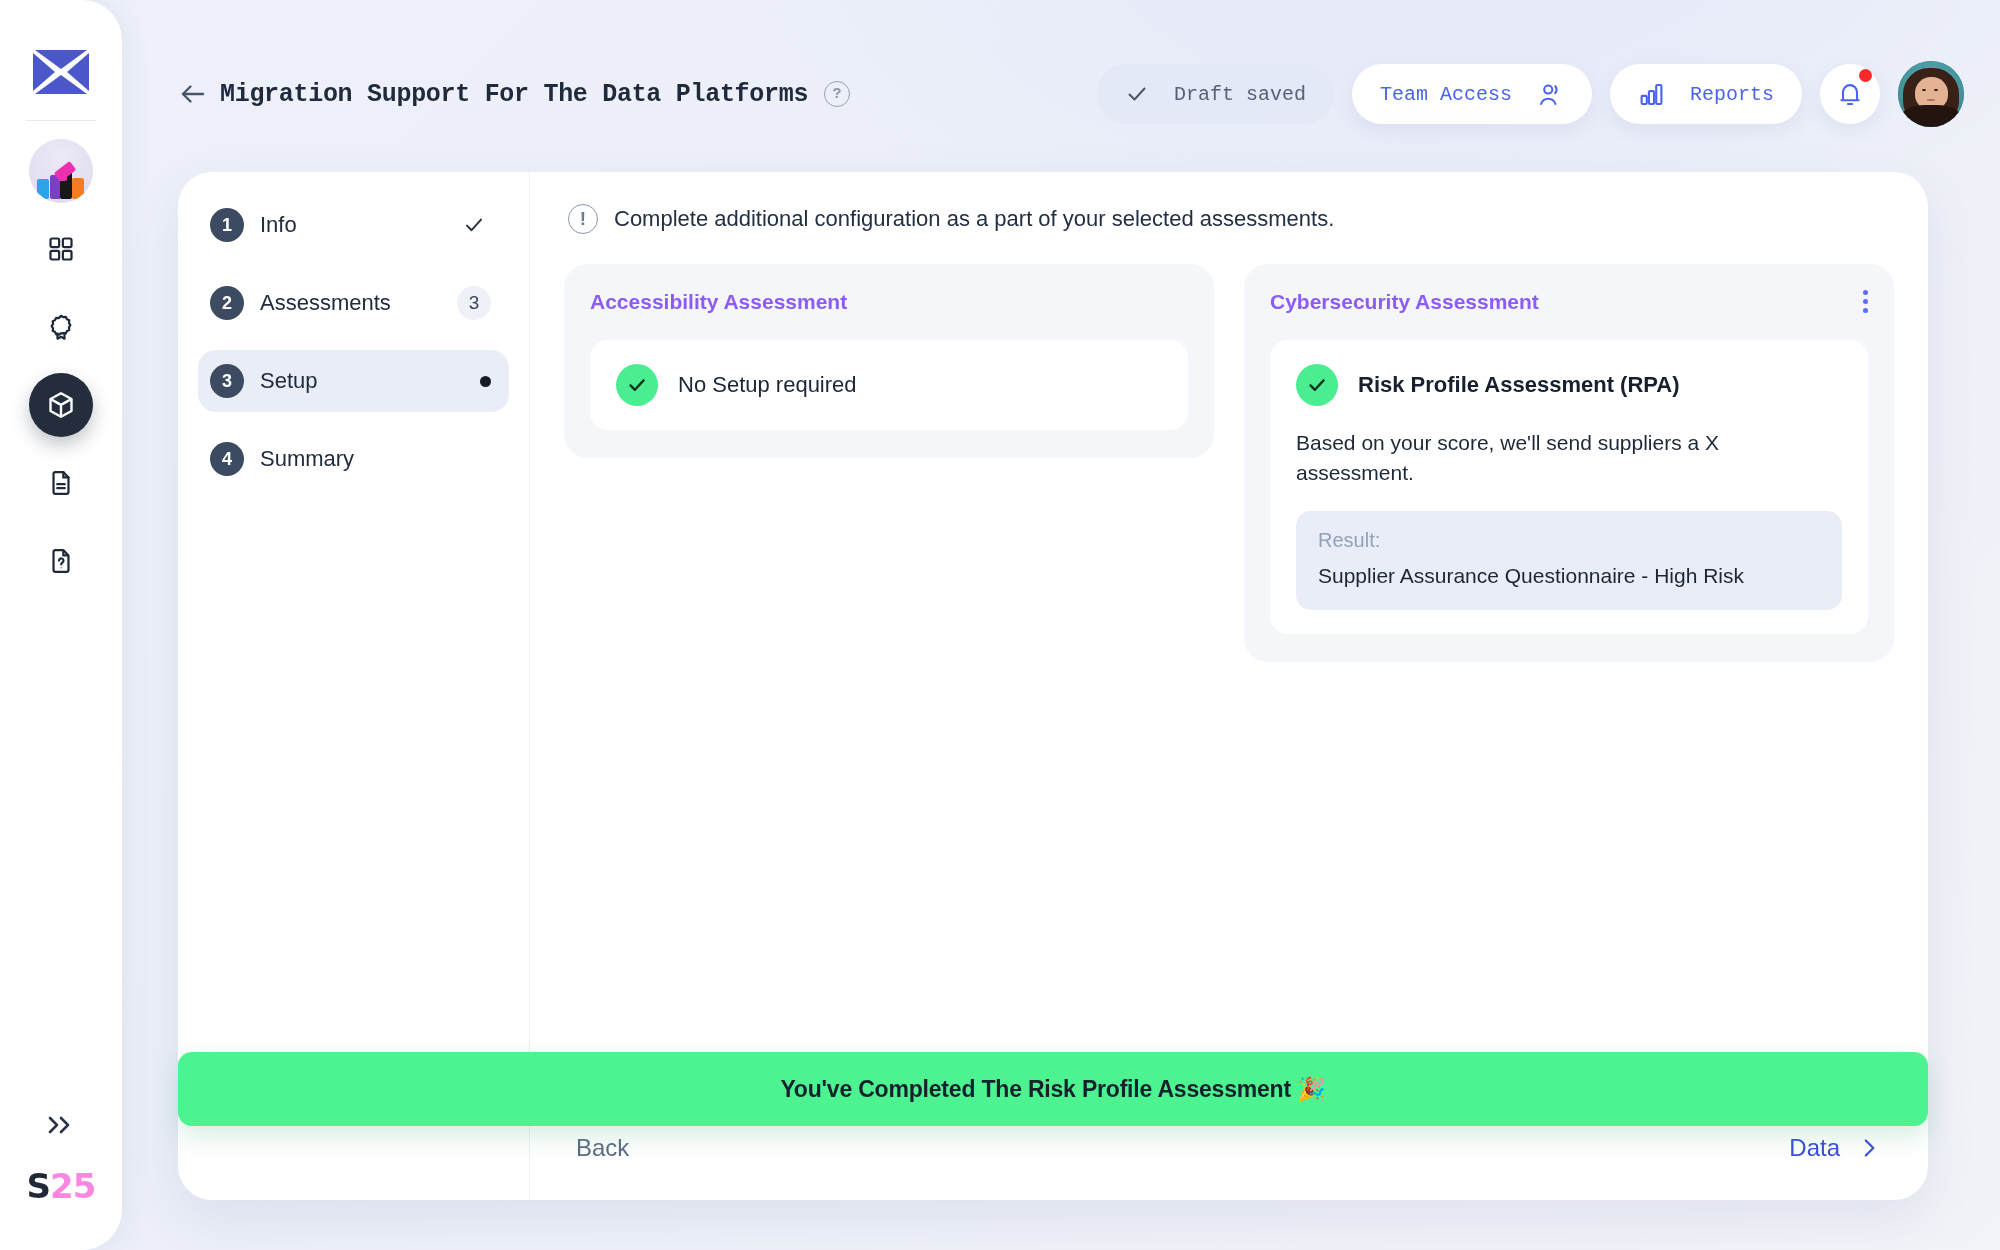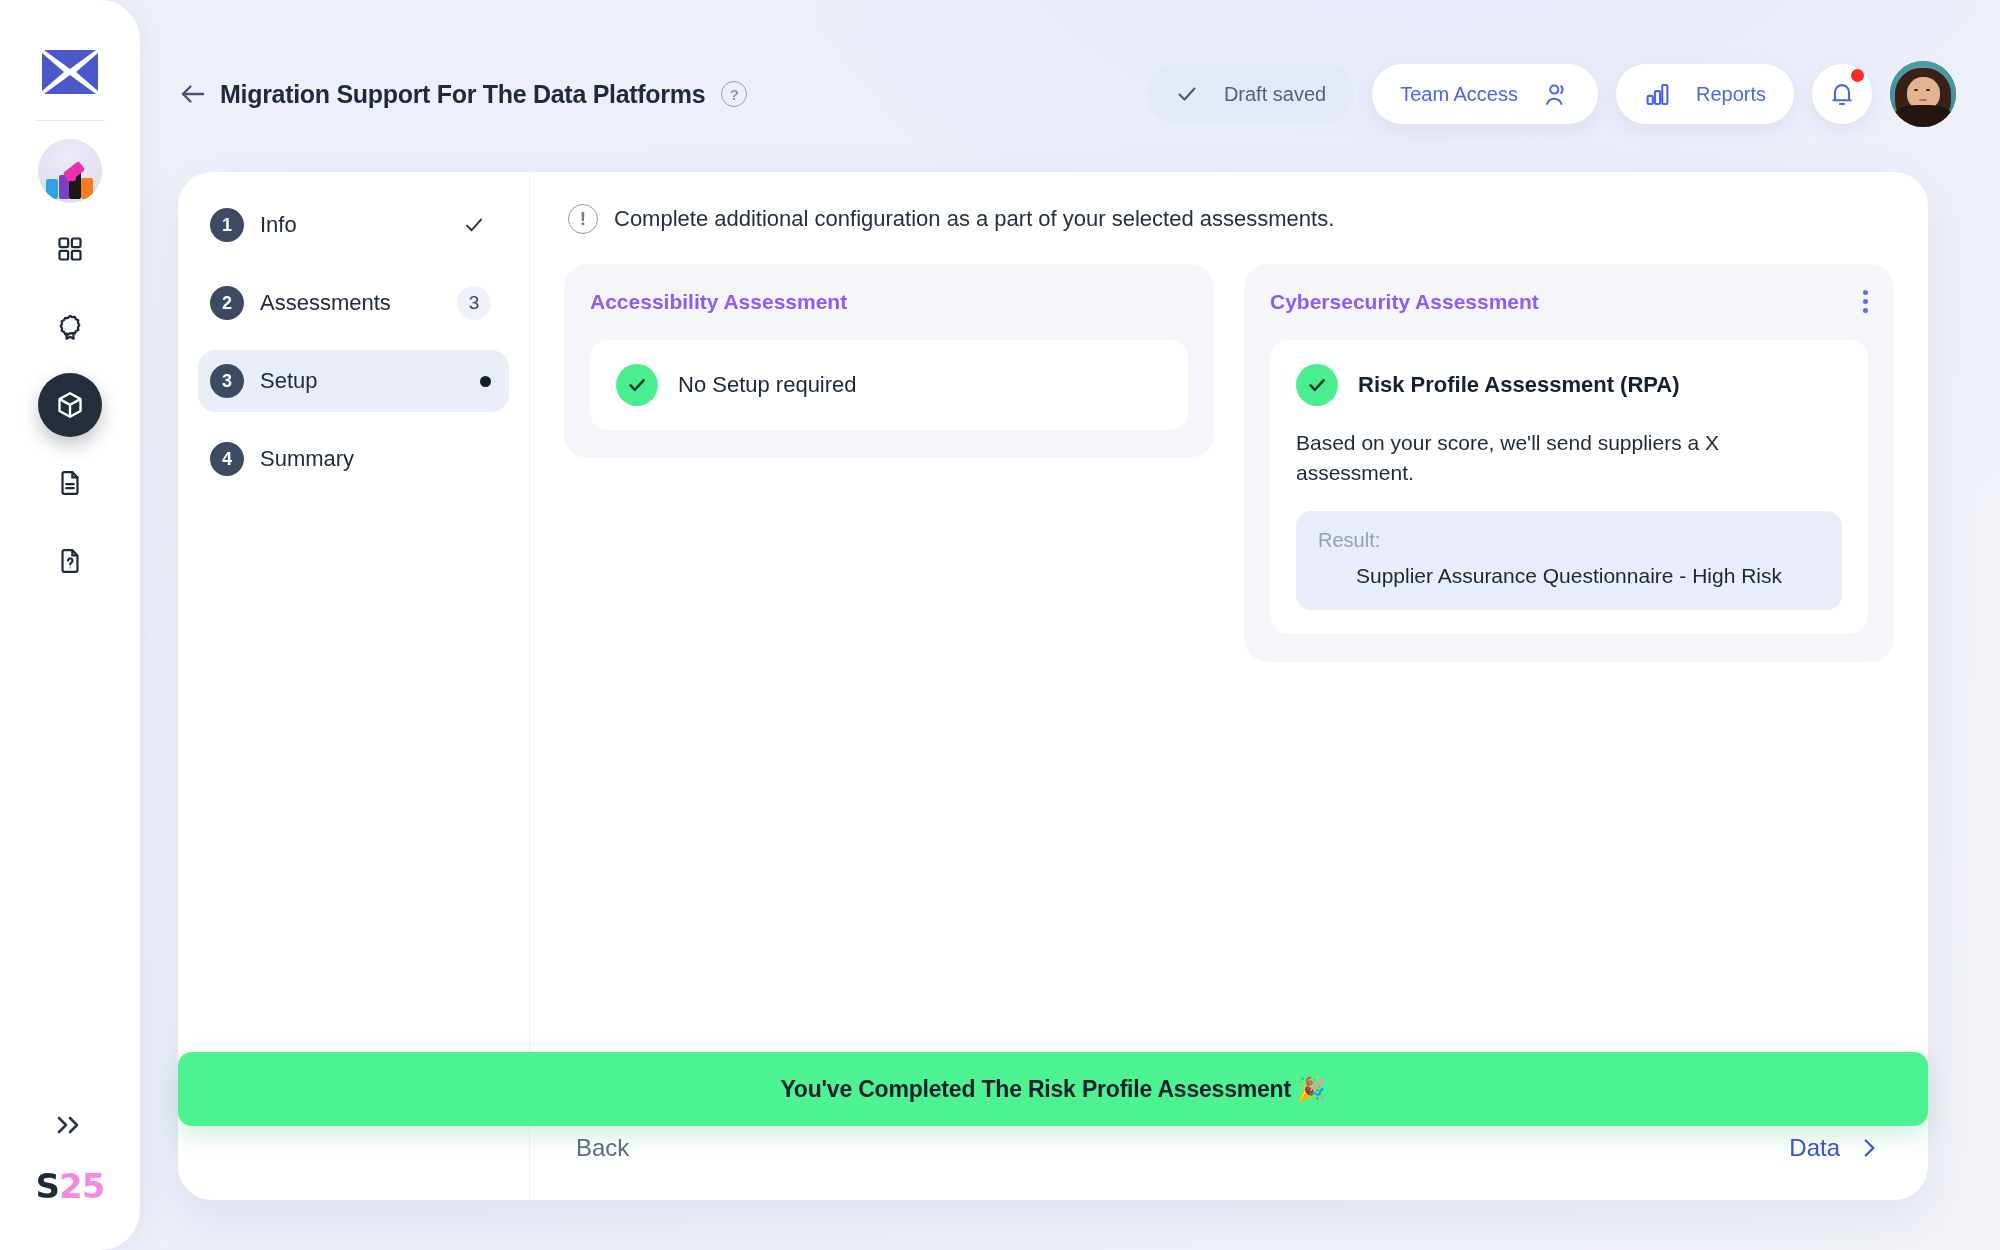--- a/index.html
+++ b/index.html
@@ -19,21 +19,21 @@
     background:
       radial-gradient(1200px 700px at 72% -10%, #e3e8fb 0%, rgba(227,232,251,0) 60%),
       linear-gradient(135deg, #eef1f9 0%, #eceff8 40%, #f2f3f8 100%);
     overflow: hidden;
   }
 
   
   #rail {
     position: absolute;
     left: 0; top: 0;
-    width: 140px;
+    width: 122px;
     height: 1250px;
     background: #ffffff;
     border-radius: 0 40px 40px 0;
     box-shadow: 4px 0 28px rgba(60,72,120,0.07);
     display: flex;
     flex-direction: column;
     align-items: center;
     z-index: 8;
   }
   #rail .logo-mark {
@@ -84,25 +84,26 @@
     letter-spacing: -1px;
     font-family: "DejaVu Sans", sans-serif;
   }
   #rail .brand-s25 .s { color: #1f2937; }
   #rail .brand-s25 .n { color: #f986e0; }
 
   
   #header {
     position: absolute;
     left: 178px; top: 60px;
-    right: 44px;
+    right: 36px;
     height: 68px;
     display: flex;
     align-items: center;
     z-index: 5;
+    font-family: Liberation Mono, monospace;
   }
   #back-arrow {
     width: 30px; height: 30px;
     margin-right: 12px;
     cursor: pointer;
     flex: 0 0 auto;
   }
   #page-title {
     font-size: 25px;
     font-weight: 700;
@@ -350,21 +351,20 @@
     padding: 18px 22px 22px 22px;
   }
   .result-label {
     font-size: 20px;
     color: #93a0b7;
     margin-bottom: 12px;
   }
   .result-value {
     font-size: 21px;
     color: #1c2736;
-    text-align: center;
   }
 
   
   #card-footer {
     position: absolute;
     left: 352px; right: 0; bottom: 0;
     height: 104px;
     display: flex;
     align-items: center;
     justify-content: space-between;

